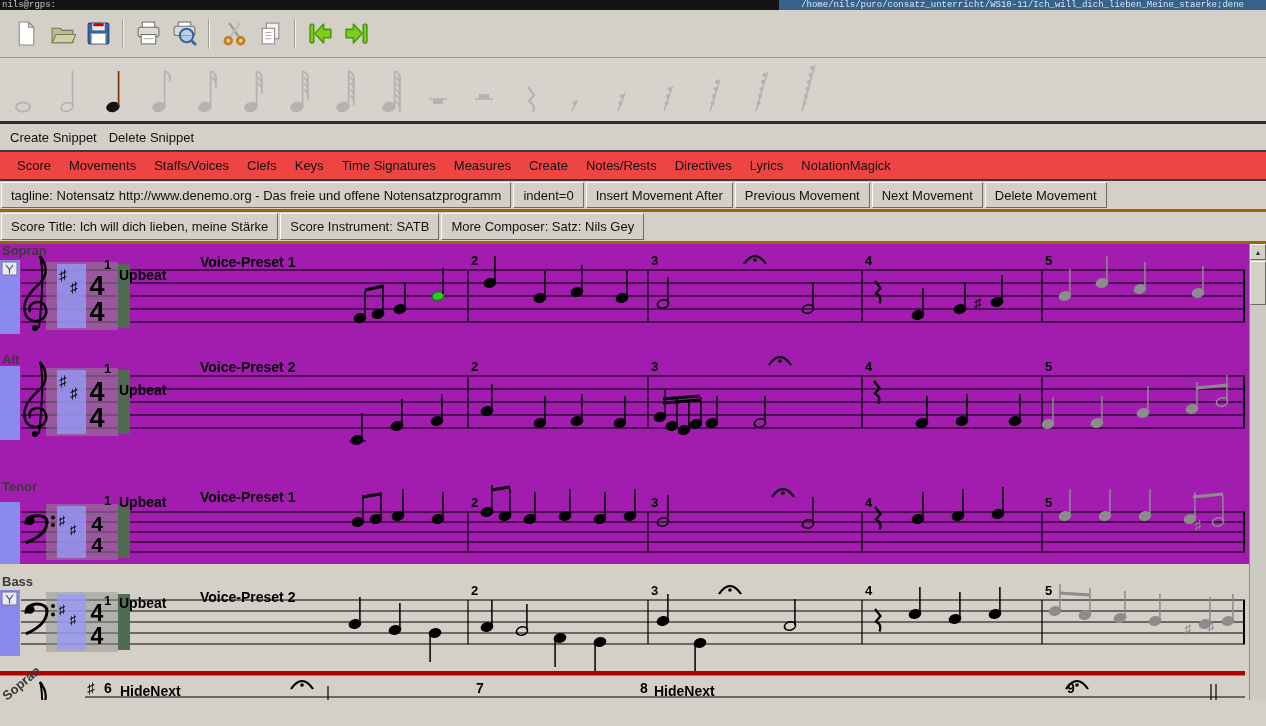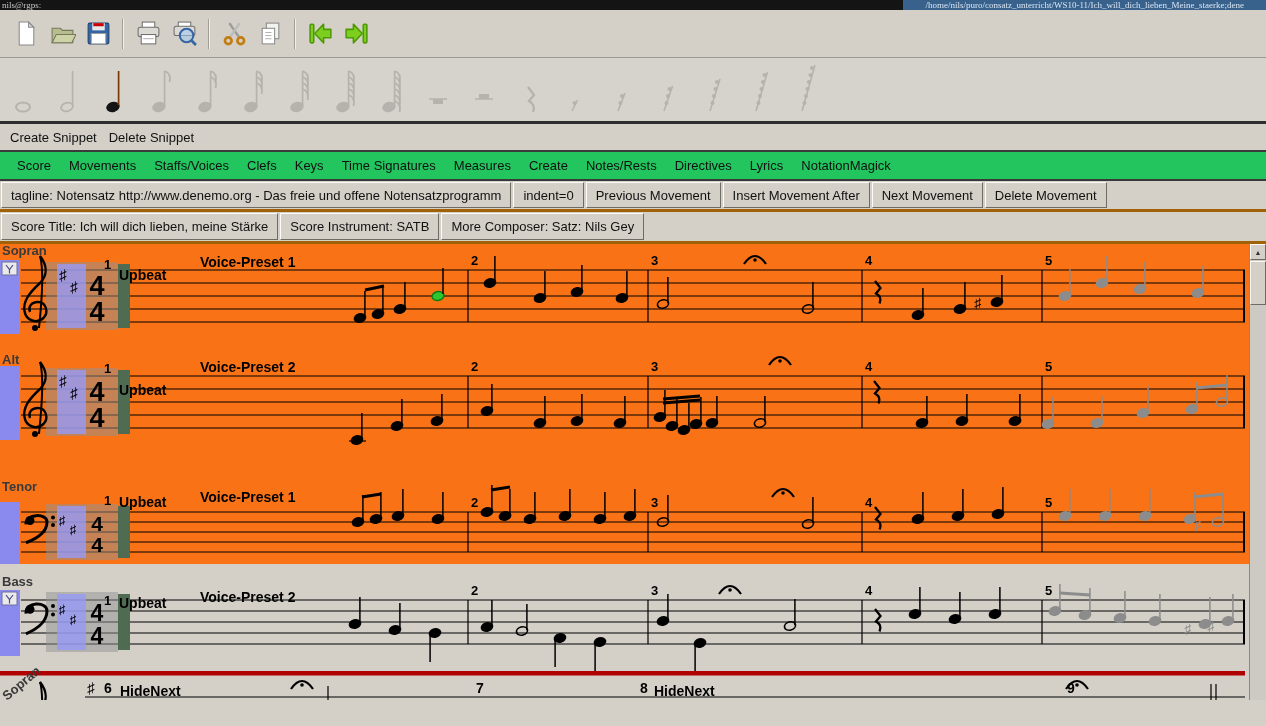--- a/index.html
+++ b/index.html
@@ -1,35 +1,35 @@
 <!DOCTYPE html>
 <html><head>
 <meta charset="utf-8">
 <style>
   *{box-sizing:border-box;margin:0;padding:0}
   body{margin:0;background:#666}
   #root{width:1266px;height:726px;font-family:"Liberation Sans",sans-serif;background:#d4d0c8;overflow:hidden;position:relative}
-  .titlebar{height:10px;background:#141414;color:#c6c6c6;font-size:9px;line-height:10px;display:flex;justify-content:space-between;overflow:hidden;font-family:Liberation Serif, serif;white-space:nowrap}
+  .titlebar{height:10px;background:#141414;color:#c6c6c6;font-size:9px;line-height:10px;display:flex;justify-content:space-between;overflow:hidden;font-family:Liberation Mono, monospace;white-space:nowrap}
   .titlehost{padding-left:2px}
   .titlepath{background:#38618c;color:#d8e6f4;padding:0 22px}
   #menubar1{height:26px;display:flex;align-items:center;padding-left:6px;background:#d4d0c8;border-bottom:2px solid #3a3a3a;border-top:1px solid #f4f2ee}
   .mi{padding:3px 10px;font-size:13px;color:#111;cursor:default}
   #toolbar{height:48px;display:flex;align-items:center;padding-left:8px;background:#d4d0c8;border-bottom:1px solid #9c9a94}
   .tbtn{width:36px;height:38px;display:flex;align-items:center;justify-content:center}
   .tsep{width:2px;height:30px;background:#a29e96;border-right:1px solid #f2f0ec;margin:0 6px}
   #durbar{height:66px;display:flex;align-items:flex-end;padding:2px 0 4px 4px;background:#d6d3cc;border-bottom:3px solid #2e2e2e}
   .dbtn{width:40px;height:58px;display:flex;align-items:flex-end;justify-content:center;margin-right:6px}
   #snippetbar{height:28px;display:flex;align-items:center;padding-left:10px;font-size:13px;background:#d4d0c8;border-bottom:2px solid #3a3a3a}
   #snippetbar .mi{padding:3px 12px 3px 0}
-  #menubar2{height:29px;display:flex;align-items:center;padding-left:8px;font-size:13px;background:#22c55e;border-bottom:2px solid #3a3a3a}
+  #menubar2{height:29px;display:flex;align-items:center;padding-left:8px;font-size:13px;background:#ef4444;border-bottom:2px solid #3a3a3a}
   #menubar2 .mi{padding:3px 9px}
   .btnrow{height:31px;display:flex;align-items:stretch;background:#d4d0c8;padding:1px 0 1px 1px;border-bottom:3px solid #a16207}
   #btnrow2{height:32px}
   .pbtn{border:1px solid #6e6a64;border-top-color:#fbfbfa;border-left-color:#fbfbfa;background:#d4d0c8;font-size:13px;padding:0 9px;display:flex;align-items:center;white-space:nowrap;color:#111;margin-right:2px;cursor:default}
-  #scorearea{position:relative;height:320px;background:#f97316}
+  #scorearea{position:relative;height:320px;background:#a21caf}
   #svgwrap{position:absolute;left:0;top:0}
   svg text{font-family:"Liberation Sans",sans-serif}
   #vscroll{position:absolute;right:0;top:0;width:17px;height:456px;background:#cdcac3;border-left:1px solid #8a8880}
   .sb-btn{height:16px;border:1px solid;border-color:#f8f8f6 #6e6a64 #6e6a64 #f8f8f6;background:#d4d0c8;display:flex;align-items:center;justify-content:center;font-size:7px;color:#333}
   .sb-thumb{height:44px;border:1px solid;border-color:#f8f8f6 #6e6a64 #6e6a64 #f8f8f6;background:#d4d0c8;margin-top:1px}
 </style>
 </head>
 <body>
 
 <div id="root">
@@ -267,22 +267,22 @@
       <span class="mi">Measures</span>
       <span class="mi">Create</span>
       <span class="mi">Notes/Rests</span>
       <span class="mi">Directives</span>
       <span class="mi">Lyrics</span>
       <span class="mi">NotationMagick</span>
     </nav>
   <div id="btnrow1" class="btnrow">
       <div class="pbtn">tagline: Notensatz http://www.denemo.org  - Das freie und offene Notensatzprogramm</div>
       <div class="pbtn">indent=0</div>
+      <div class="pbtn">Insert Movement After</div>
       <div class="pbtn">Previous Movement</div>
-      <div class="pbtn">Insert Movement After</div>
       <div class="pbtn">Next Movement</div>
       <div class="pbtn">Delete Movement</div>
     </div>
   <div id="btnrow2" class="btnrow">
       <div class="pbtn">Score Title: Ich will dich lieben, meine Stärke</div>
       <div class="pbtn">Score Instrument: SATB</div>
       <div class="pbtn">More Composer: Satz: Nils Gey</div>
     </div>
   <div id="scorearea">
     <div id="svgwrap"><svg width="1249" height="456" viewBox="0 270 1249 456">

